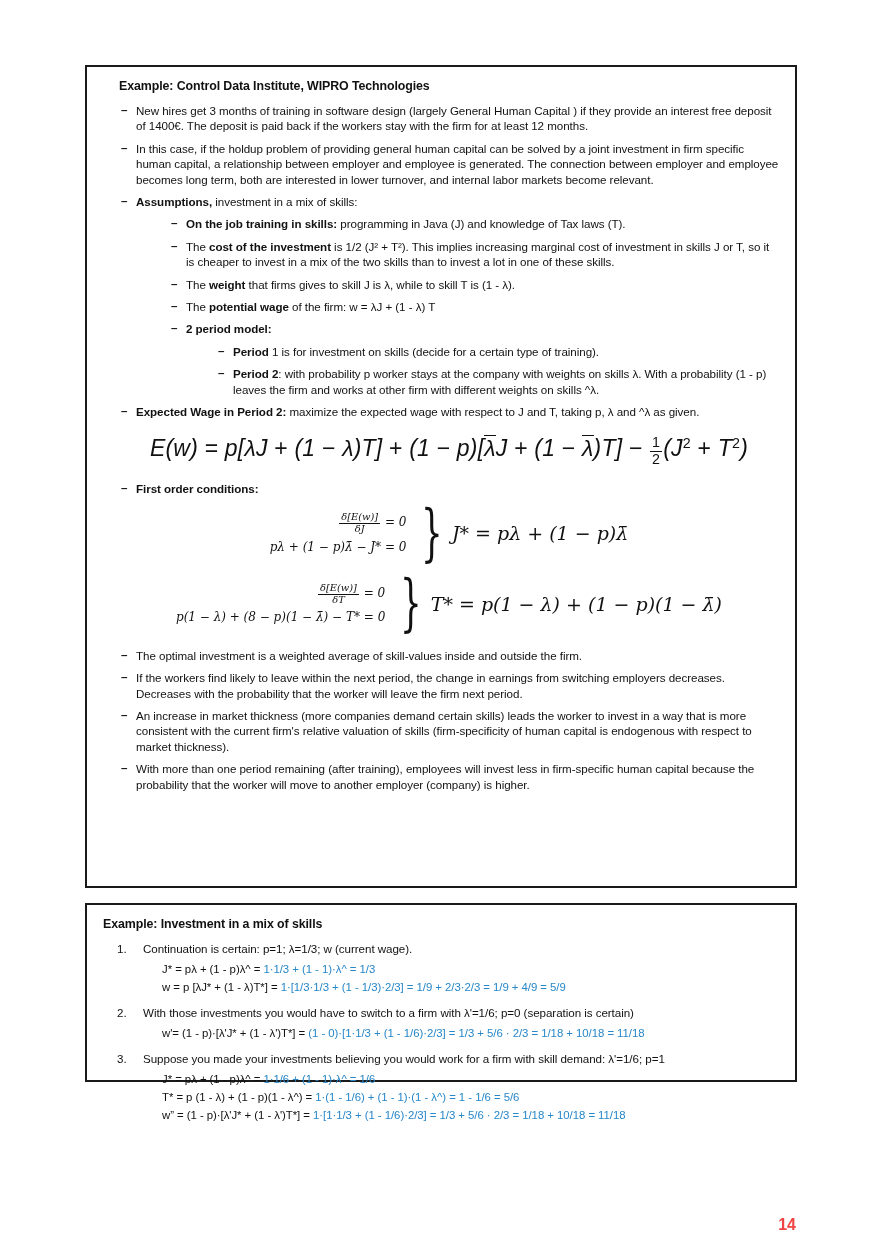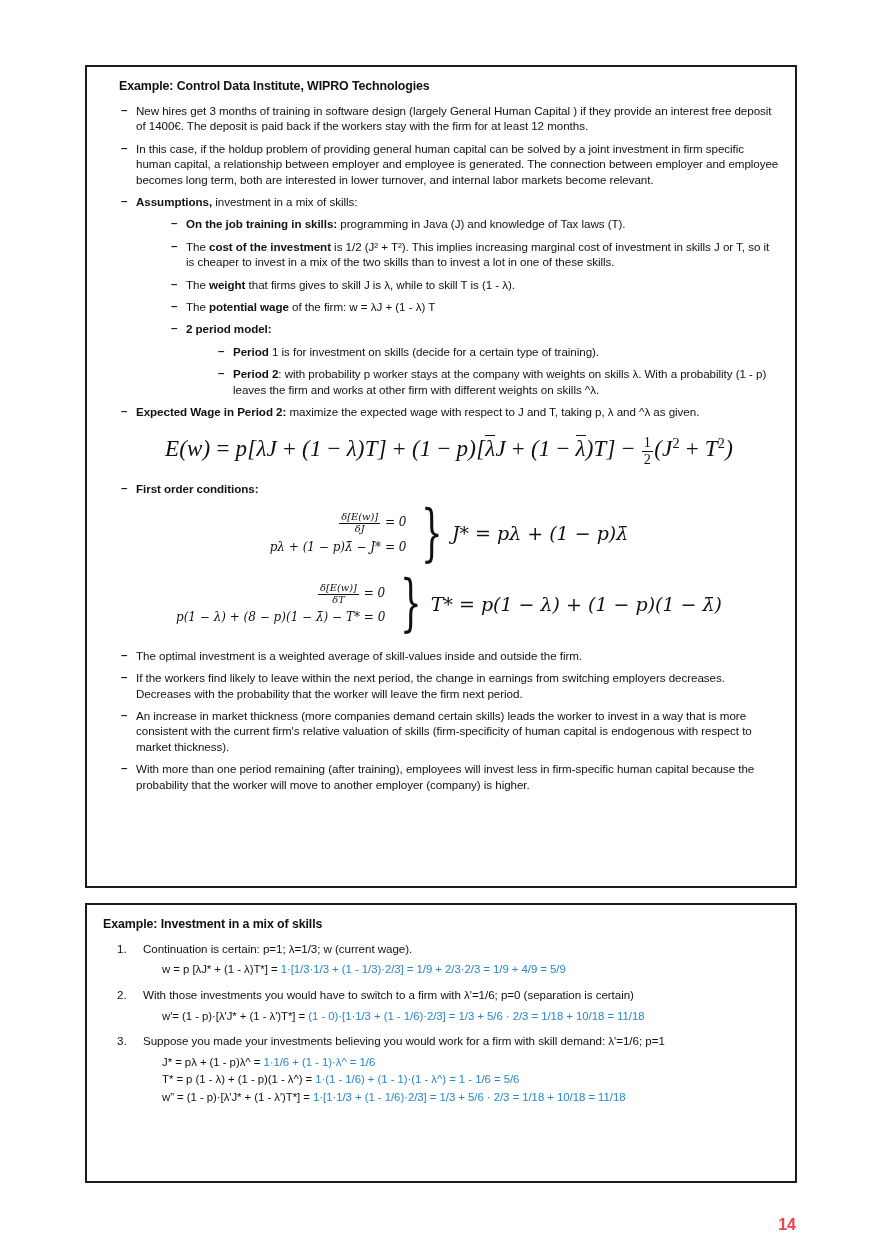--- a/index.html
+++ b/index.html
@@ -24,21 +24,21 @@
     overflow: hidden;
   }
 
   .panel {
     position: absolute;
     border: 2px solid #1a1a1a;
     background: #ffffff;
     box-sizing: border-box;
   }
   #panel-one   { left: 85px;  top: 65px;  width: 712px; height: 823px; padding-left: 16px; }
-  #panel-two   { left: 85px;  top: 903px; width: 712px; height: 280px; }
+  #panel-two   { left: 85px;  top: 903px; width: 712px; height: 179px; }
 
   .panel-inner {
     padding: 12px 16px 10px 16px;
   }
 
   .box-title {
     font-size: 12.4px;
     font-weight: bold;
     letter-spacing: -0.1px;
     margin: 0 0 9px 0;
@@ -71,21 +71,21 @@
   }
   ul.dash.lvl2 { margin-top: 7px; margin-left: 33px; }
   ul.dash.lvl3 { margin-top: 7px; margin-left: 30px; }
   ul.dash.lvl2 > li, ul.dash.lvl3 > li { margin-bottom: 7px; }
 
   b, strong { font-weight: bold; }
 
   
   .math-display {
     text-align: center;
-    font-family: Liberation Serif, serif;
+    font-family: Liberation Sans, sans-serif;
     font-style: italic;
     font-size: 23px;
     margin: 15px 0 14px 0;
     white-space: nowrap;
     letter-spacing: 0.2px;
   }
   .math-display .up { font-style: normal; }
   .mfrac {
     display: inline-block;
     vertical-align: -0.52em;
@@ -304,20 +304,21 @@
   <div class="panel" id="panel-two">
     <div class="panel-inner">
       <div class="box-title">Example: Investment in a mix of skills</div>
 
       <ol class="num">
 
         <li>
           <span class="num-mark">1.</span>
           <span>Continuation is certain: p=1; λ=1/3; w (current wage).</span>
           <div class="calc">
+            <div><span>J* = pλ + (1 - p)λ^ = </span><span class="blue">1·1/3 + (1 - 1)·λ^ = 1/3</span></div>
             <div><span>w = p [λJ* + (1 - λ)T*] = </span><span class="blue">1·[1/3·1/3 + (1 - 1/3)·2/3] = 1/9 + 2/3·2/3 = 1/9 + 4/9 = 5/9</span></div>
           </div>
         </li>
 
         <li>
           <span class="num-mark">2.</span>
           <span>With those investments you would have to switch to a firm with λ'=1/6; p=0 (separation is certain)</span>
           <div class="calc">
             <div><span>w'= (1 - p)·[λ'J* + (1 - λ')T*] = </span><span class="blue">(1 - 0)·[1·1/3 + (1 - 1/6)·2/3] = 1/3 + 5/6 · 2/3 = 1/18 + 10/18 = 11/18</span></div>
           </div>

